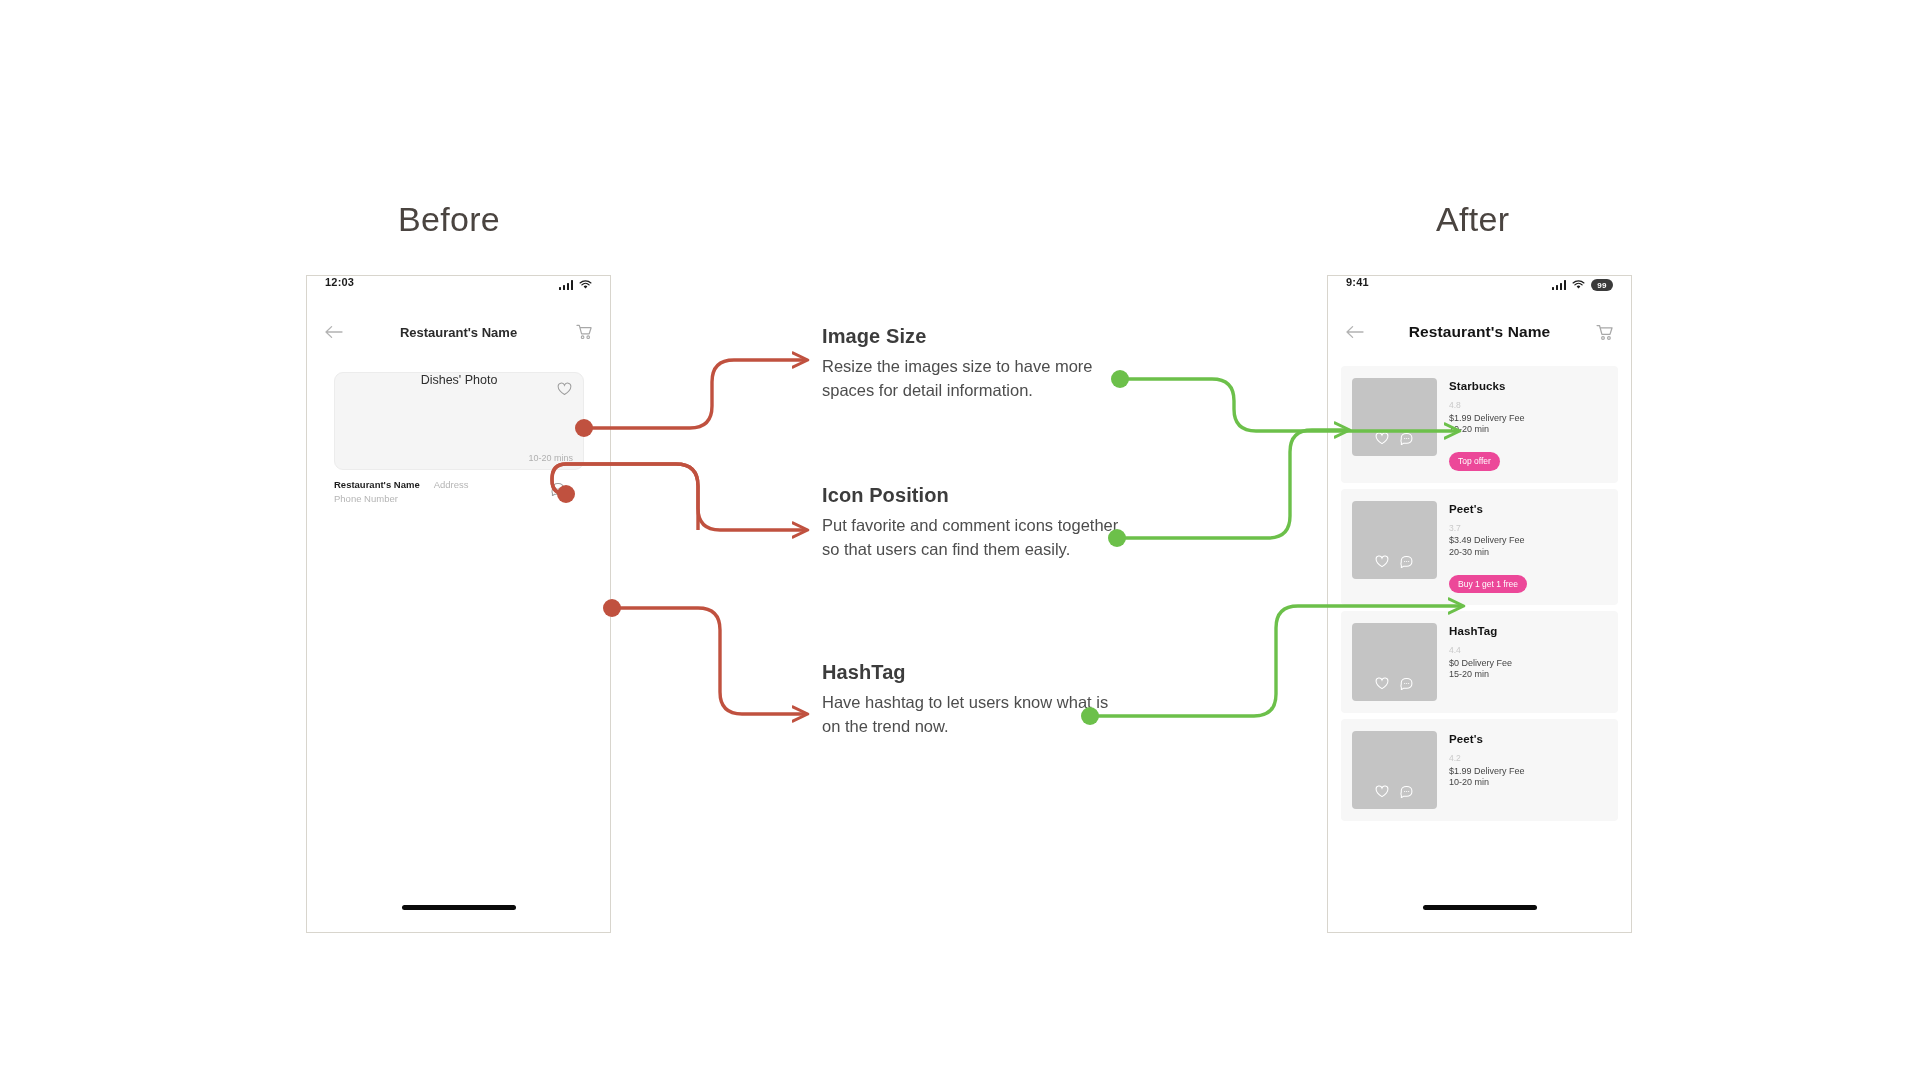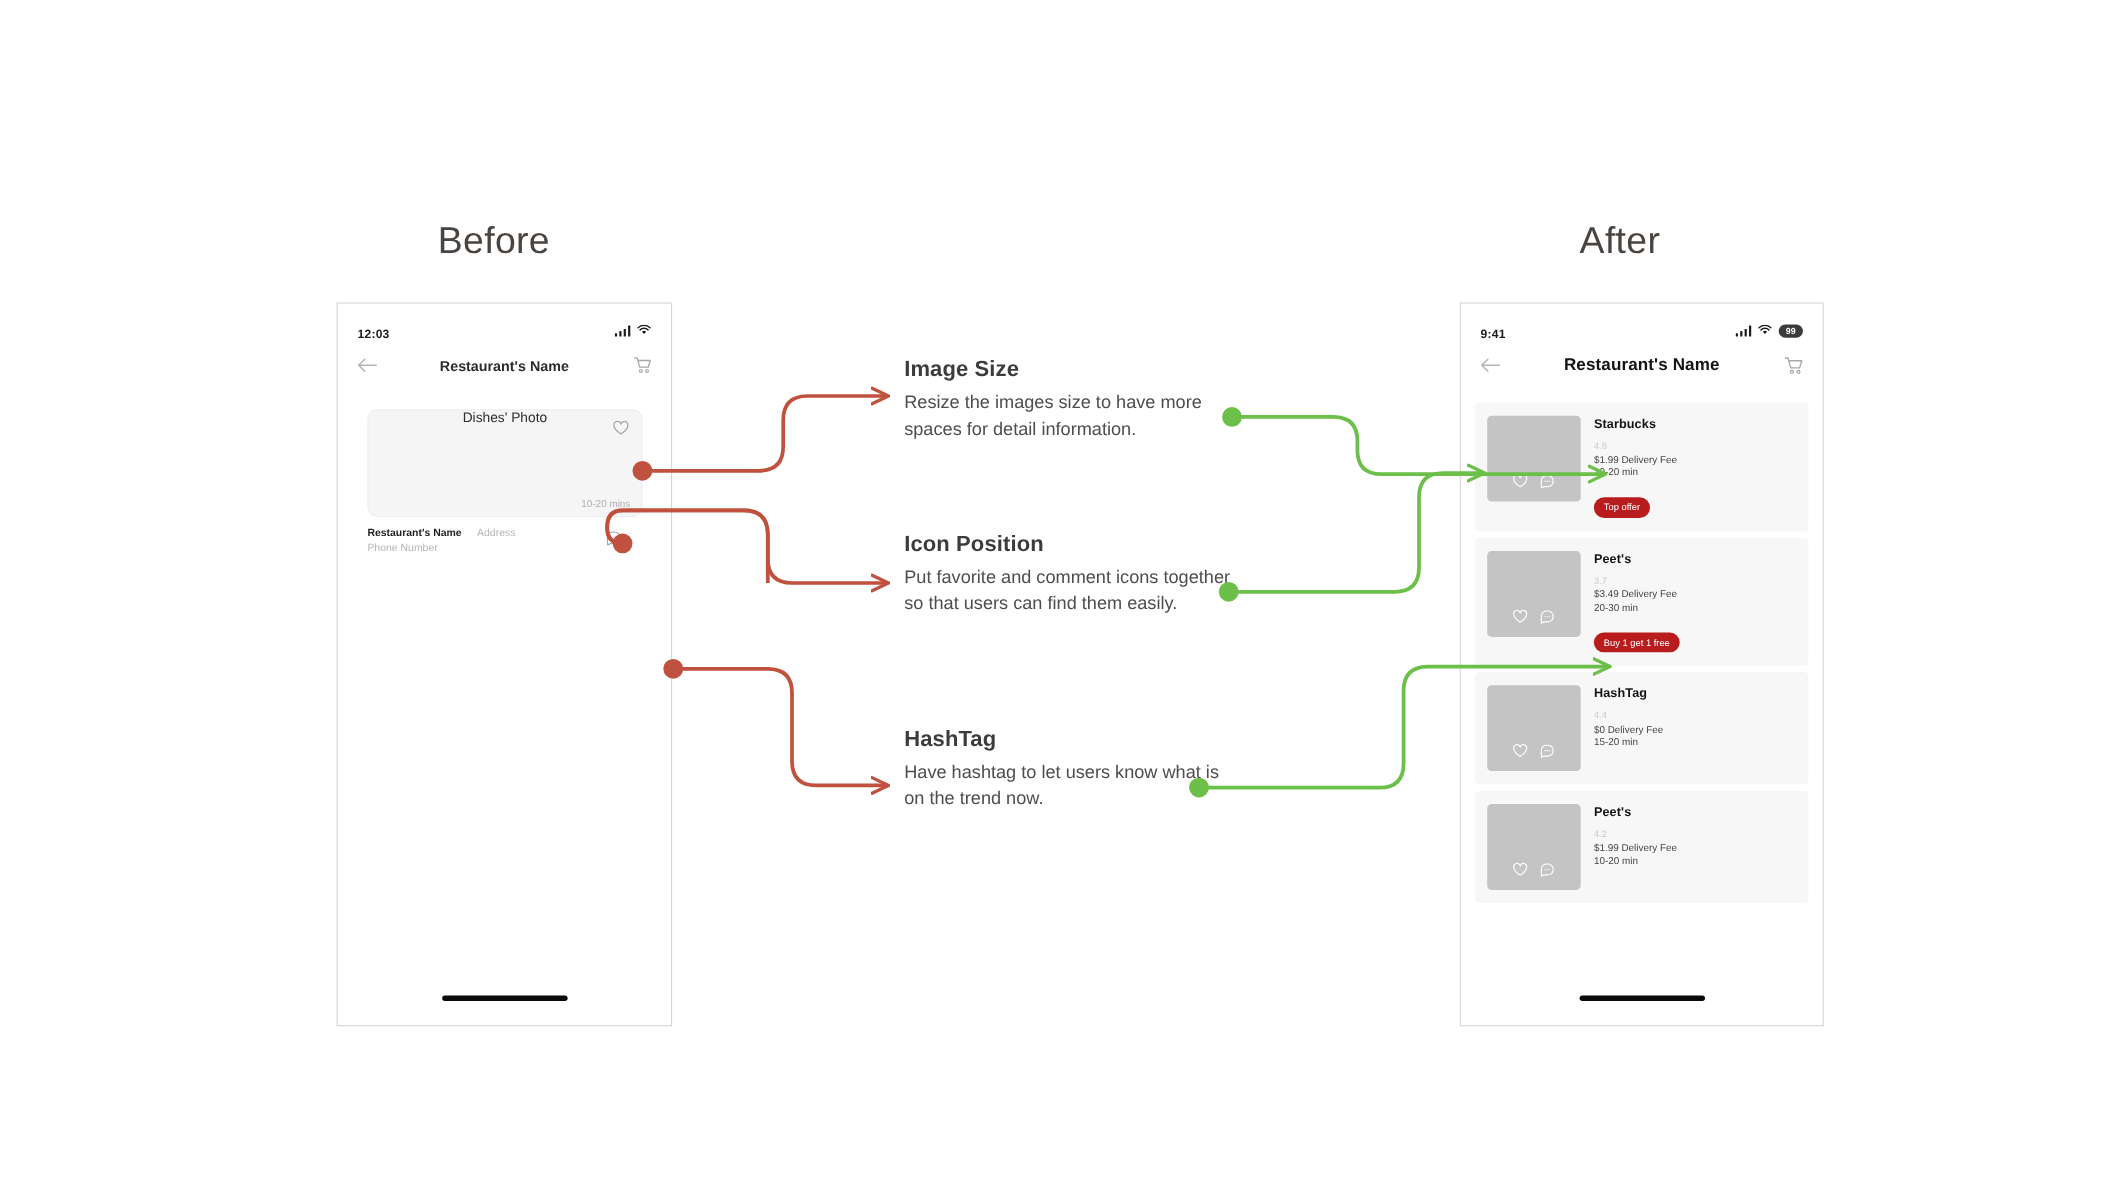--- a/index.html
+++ b/index.html
@@ -24,27 +24,27 @@
   #title-after  { left: 1436px; top: 200px; }
 
   
   .phone {
     position: absolute;
     background: #ffffff;
     border: 1px solid #d8d5cd;
     overflow: hidden;
   }
   #phone-before { left: 306px; top: 275px; width: 305px; height: 658px; }
-  #phone-after  { left: 1327px; top: 275px; width: 331px; height: 658px; }
+  #phone-after  { left: 1327px; top: 275px; width: 305px; height: 658px; }
 
   
   .statusbar {
     position: absolute; left: 0; right: 0; top: 0;
     height: 34px;
-    display: flex; align-items: flex-end; justify-content: space-between;
+    display: flex; align-items: flex-start; justify-content: space-between;
     padding: 0 18px;
   }
   .status-time { font-size: 11px; font-weight: 700; color: #1b1b1b; letter-spacing: 0.2px; }
   .status-right { display: flex; align-items: center; gap: 6px; }
   .bars { display: flex; align-items: flex-end; gap: 1.5px; height: 10px; }
   .bars i { display: block; width: 2.5px; background: #1b1b1b; border-radius: 0.5px; }
   .bars i:nth-child(1){ height: 3px; }
   .bars i:nth-child(2){ height: 5px; }
   .bars i:nth-child(3){ height: 7.5px; }
   .bars i:nth-child(4){ height: 10px; }
@@ -105,21 +105,21 @@
     position: absolute; left: 0; right: 0; bottom: 7px;
     display: flex; justify-content: center; gap: 11px;
   }
   .rbody { padding-top: 2px; flex: 1 1 auto; min-width: 0; }
   .rname2 { font-size: 11.5px; font-weight: 700; color: #131313; letter-spacing: 0.1px; }
   .rrating { font-size: 8.5px; color: #c9c9c9; margin-top: 8px; }
   .rfee { font-size: 9px; color: #454545; margin-top: 2.5px; }
   .rtime { font-size: 9px; color: #454545; margin-top: 1.5px; }
   .rbadge {
     display: inline-block; margin-top: 18px;
-    background: #b91c1c; color: #ffffff;
+    background: #ec4899; color: #ffffff;
     font-size: 8.5px; border-radius: 10px;
     padding: 4px 9px 4.5px; white-space: nowrap;
   }
 
   
   .home-ind {
     position: absolute; left: 50%; transform: translateX(-50%);
     bottom: 22px; width: 114px; height: 5px;
     background: #0a0a0a; border-radius: 3px;
   }

